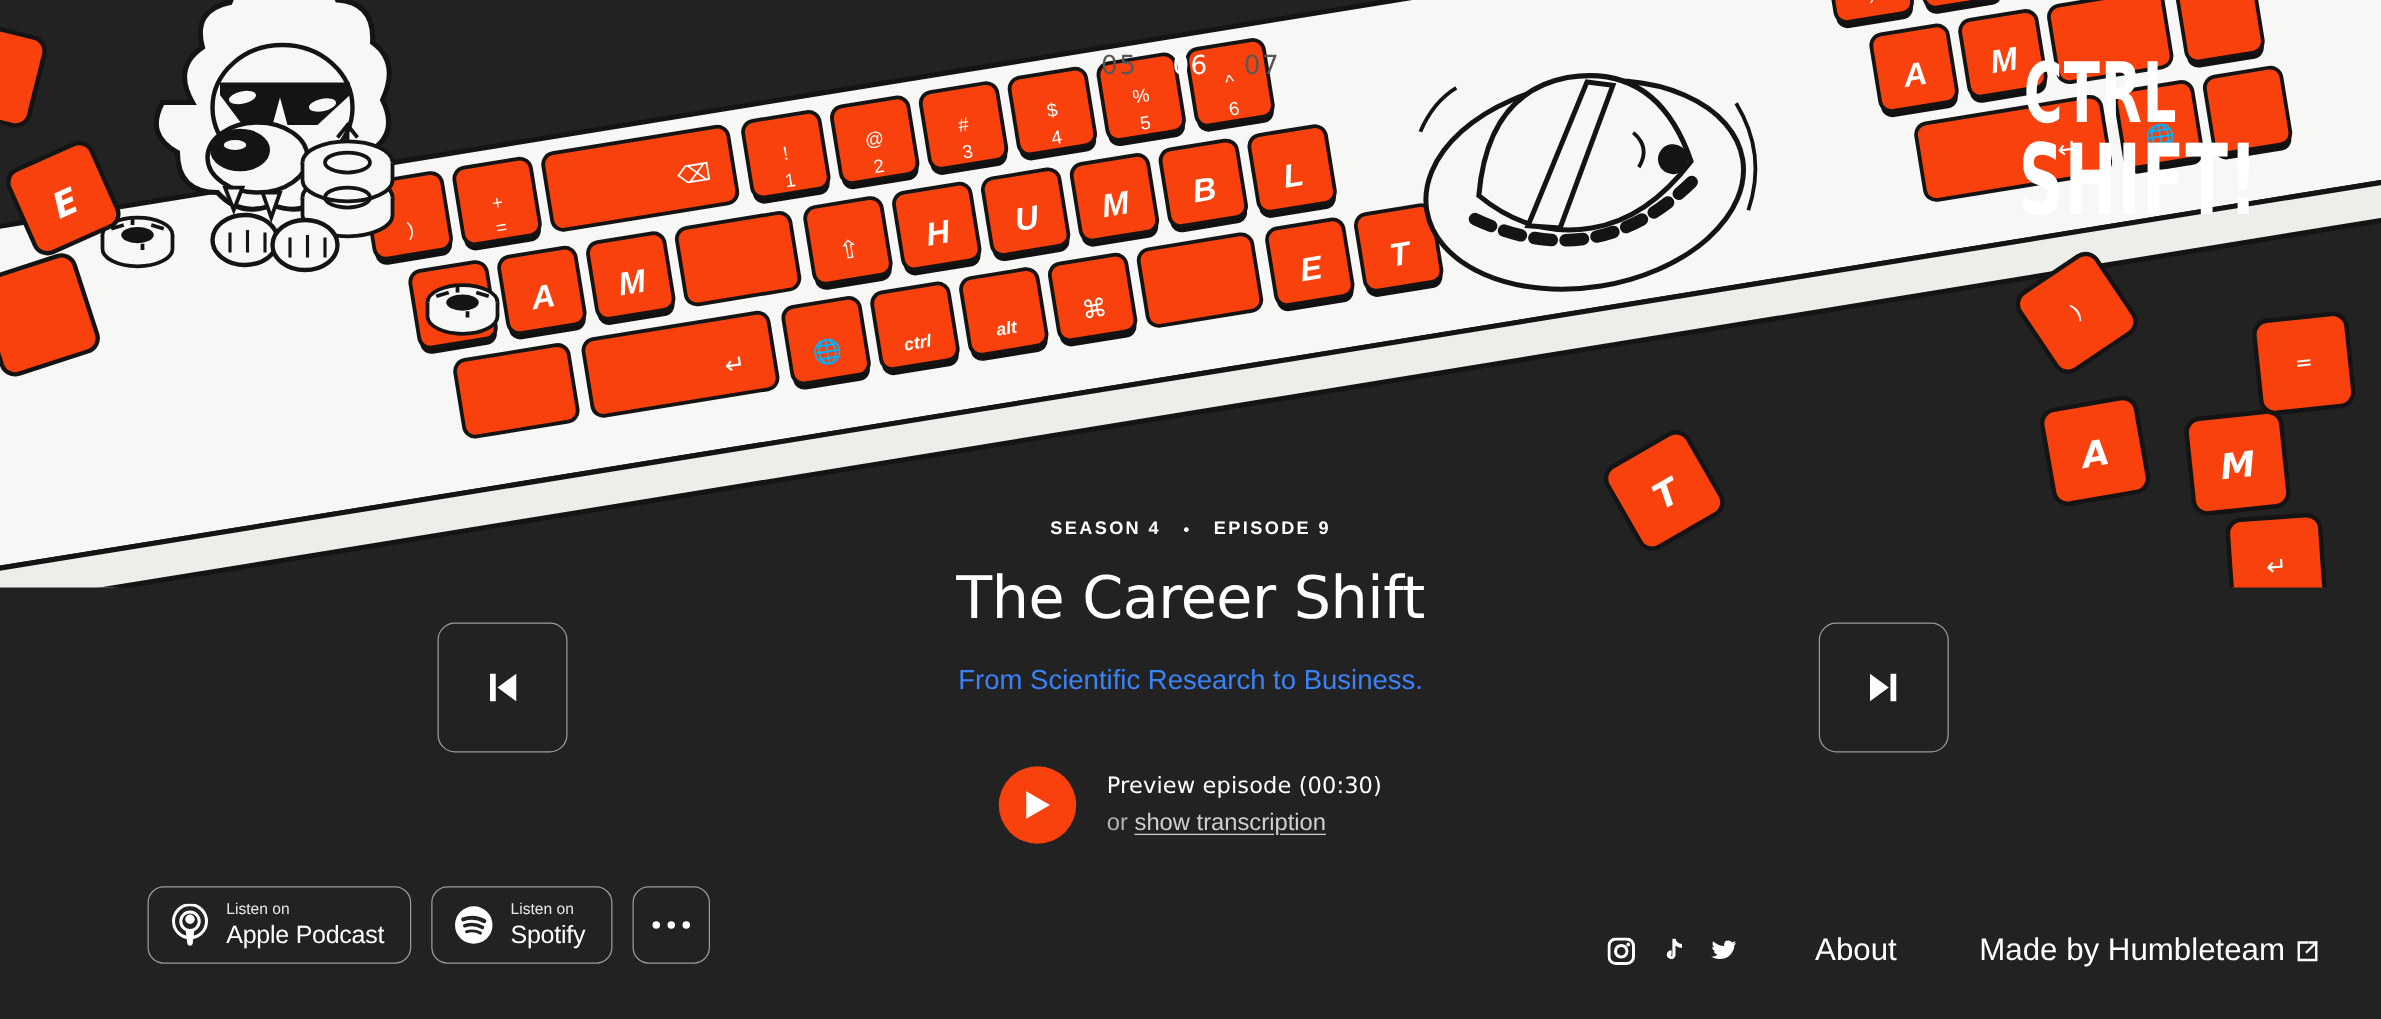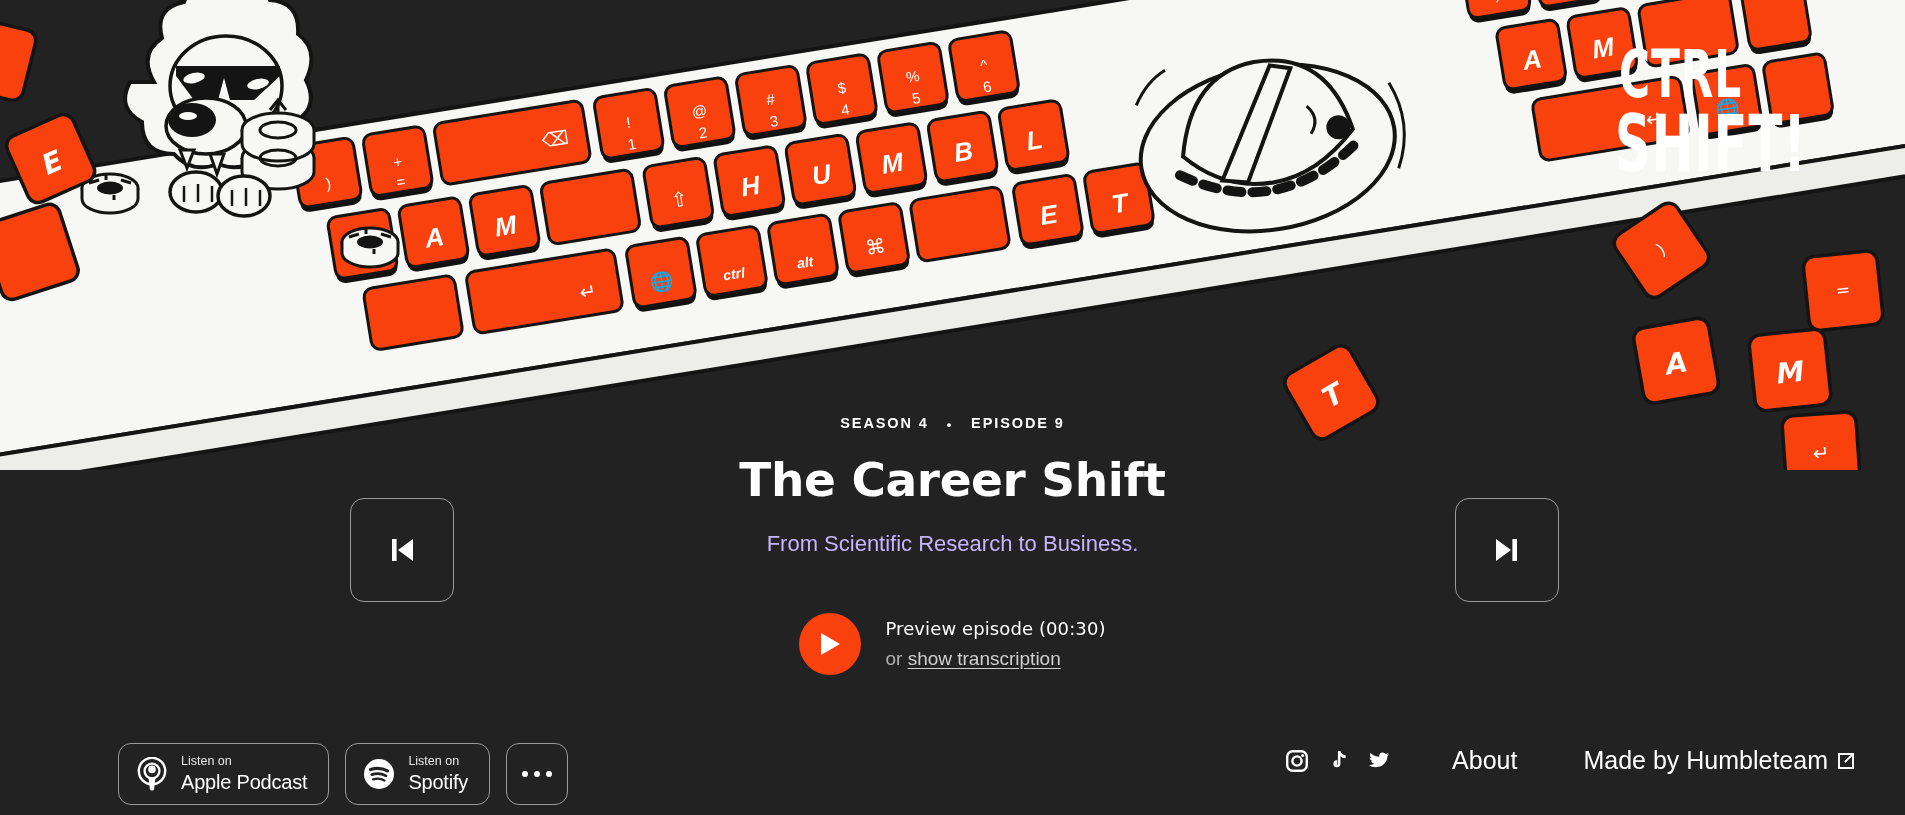--- a/index.html
+++ b/index.html
@@ -80,27 +80,27 @@
     color: #ffffff;
     font-size: 14.5px;
     font-weight: 700;
     letter-spacing: 1.9px;
     margin-bottom: 22px;
   }
   .ep-meta .dot { margin: 0 12px; font-size: 13px; vertical-align: middle; }
   .ep-title {
     color: #ffffff;
     font-size: 47px;
-    font-weight: 700;
+    font-weight: 400;
     letter-spacing: -0.4px;
     font-family: "DejaVu Sans", sans-serif;
     line-height: 1.1;
   }
   .ep-sub {
-    color: #c4b5fd;
+    color: #3b82f6;
     font-size: 22px;
     margin-top: 26px;
     font-weight: 400;
   }
 
   
   .navbtn {
     position: absolute;
     top: 498px;
     width: 104px; height: 104px;
@@ -149,21 +149,21 @@
   .preview-sub a {
     color: #cfcfcf;
     text-decoration: underline;
     text-underline-offset: 3px;
     cursor: pointer;
   }
 
   
   .footer-left {
     position: absolute;
-    left: 98px; bottom: 10px;
+    left: 98px; bottom: 44px;
     display: flex; align-items: center; gap: 16px;
     z-index: 6;
     padding-left: 20px;
   }
   .store-btn {
     height: 62px;
     border: 1.3px solid #9a9a9a;
     border-radius: 13px;
     display: flex; align-items: center;
     gap: 13px;
@@ -522,20 +522,25 @@
           <text x="1843" y="296" fill="#fff" font-size="17" text-anchor="middle" font-family="DejaVu Sans, sans-serif">=</text>
         </g>
         <g transform="rotate(-4 1820 450)">
           <rect x="1784" y="414" width="74" height="74" rx="11" fill="#F8410D" stroke="#141414" stroke-width="3.5"></rect>
           <text x="1821" y="460" fill="#fff" font-size="20" text-anchor="middle" font-family="DejaVu Sans, sans-serif">↵</text>
         </g>
       </g>
     </svg>
   </div>
 
+  <div class="ep-nums">
+    <span class="ep-num is-dim">05</span>
+    <span class="ep-num is-active">06</span>
+    <span class="ep-num is-dim">07</span>
+  </div>
 
   <div class="logo">
     <span class="logo-line logo-l1">CTRL</span>
     <span class="logo-line logo-l2">SHIFT!</span>
   </div>
 
   <div class="center-block">
     <div class="ep-meta">
       <span>SEASON 4</span>
       <span class="dot">•</span>

